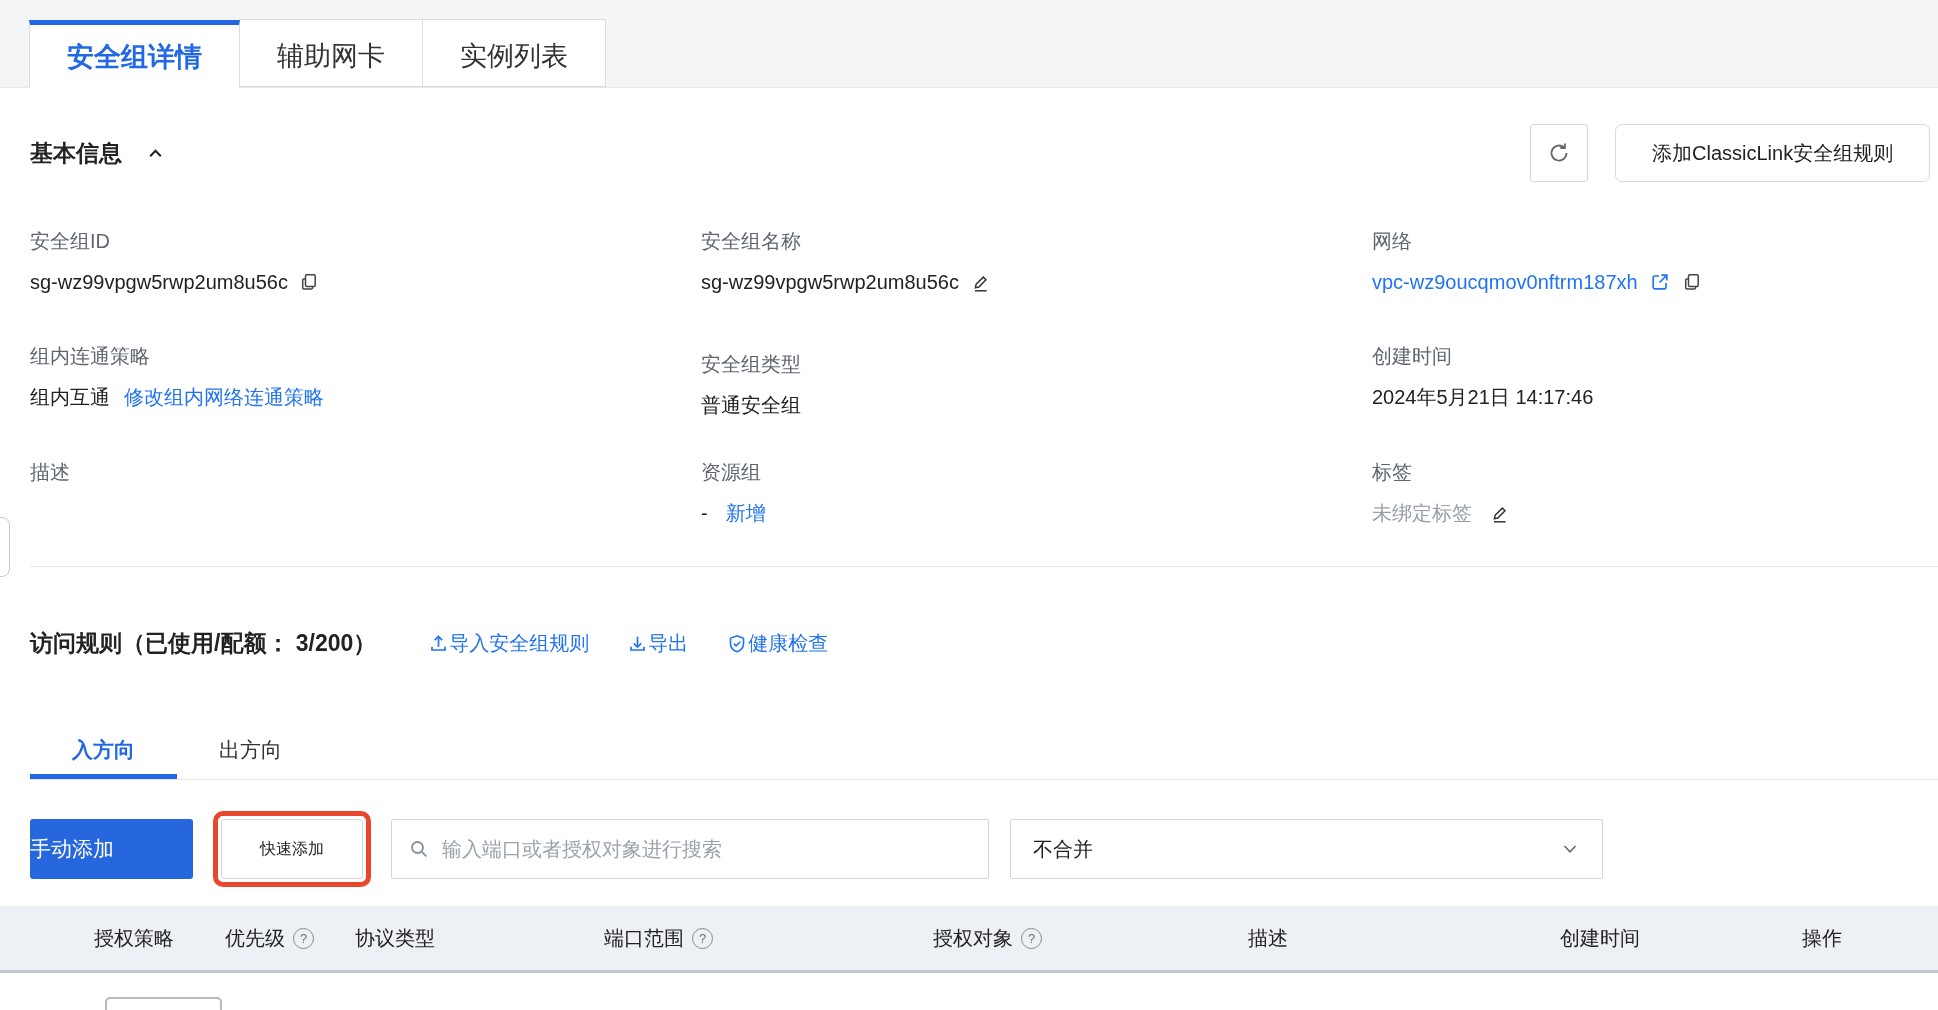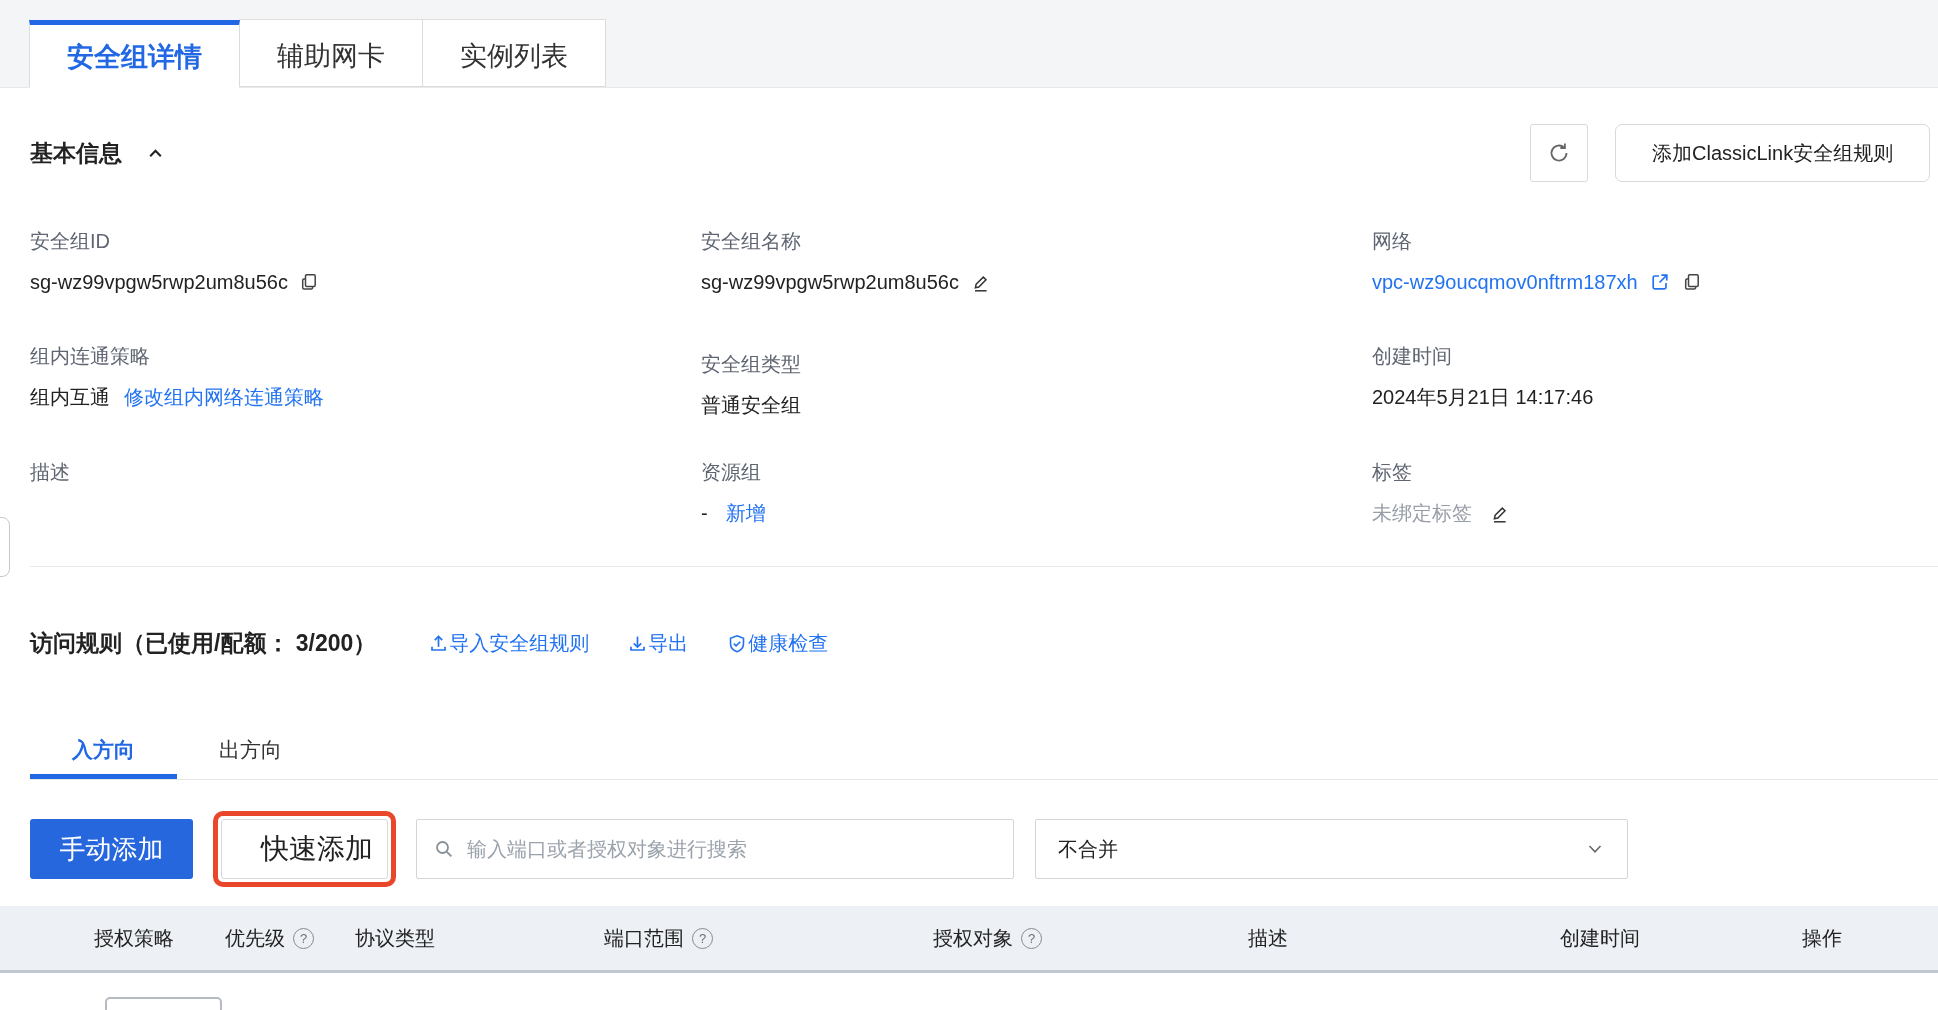--- a/index.html
+++ b/index.html
@@ -43,25 +43,25 @@
   .rules-links{display:flex;align-items:center;gap:38px;margin-left:52px;}
   .rlink{display:flex;align-items:center;font-size:20px;color:var(--link);cursor:pointer;white-space:nowrap;}
 
   
   .dir-tabs{position:absolute;left:30px;right:0;top:720px;height:60px;border-bottom:1px solid #e6e6e6;display:flex;box-sizing:border-box;}
   .dtab{width:147px;display:flex;align-items:center;justify-content:center;font-size:21px;color:#333;cursor:pointer;}
   .dtab.active{color:var(--accent);font-weight:bold;box-shadow:inset 0 -5px 0 var(--accent);}
 
   
   .toolbar{position:absolute;left:30px;top:819px;height:60px;display:flex;align-items:center;}
-  .btn-primary{width:163px;height:60px;background:var(--primary-button);color:#fff;font-size:26px;border:none;
-               border-radius:3px;display:flex;align-items:center;justify-content:center;cursor:pointer;}
+  .btn-primary{width:163px;height:60px;background:var(--primary-button);color:#fff;font-size:21px;border:none;
+               border-radius:3px;display:flex;align-items:center;justify-content:flex-start;cursor:pointer;}
   .hl-wrap{margin-left:20px;border:5px solid var(--highlight);border-radius:10px;padding:3px;display:flex;}
-  .btn-plain{width:140px;height:58px;background:#fff;border:1px solid #d9d9d9;border-radius:3px;font-size:28px;color:#222;
-             display:flex;align-items:center;justify-content:center;cursor:pointer;padding-left:25px;}
+  .btn-plain{width:140px;height:58px;background:#fff;border:1px solid #d9d9d9;border-radius:3px;font-size:16px;color:#222;
+             display:flex;align-items:center;justify-content:center;cursor:pointer;}
   .searchbox{margin-left:20px;width:598px;height:60px;box-sizing:border-box;border:1px solid #d5d5d5;border-radius:2px;
              display:flex;align-items:center;padding:0 16px;gap:10px;background:#fff;}
   .searchbox input{flex:1;border:none;outline:none;font-size:20px;color:#333;font-family:inherit;background:transparent;}
   .searchbox input::placeholder{color:#9aa2ab;}
   .selectbox{margin-left:21px;width:593px;height:60px;box-sizing:border-box;border:1px solid #d5d5d5;border-radius:2px;
              display:flex;align-items:center;padding:0 22px;background:#fff;font-size:20px;color:#222;cursor:pointer;}
   .selectbox .chev{margin-left:auto;line-height:0;}
 
   
   .thead{position:absolute;left:0;right:0;top:906px;height:64px;background:var(--table-header-bg);

